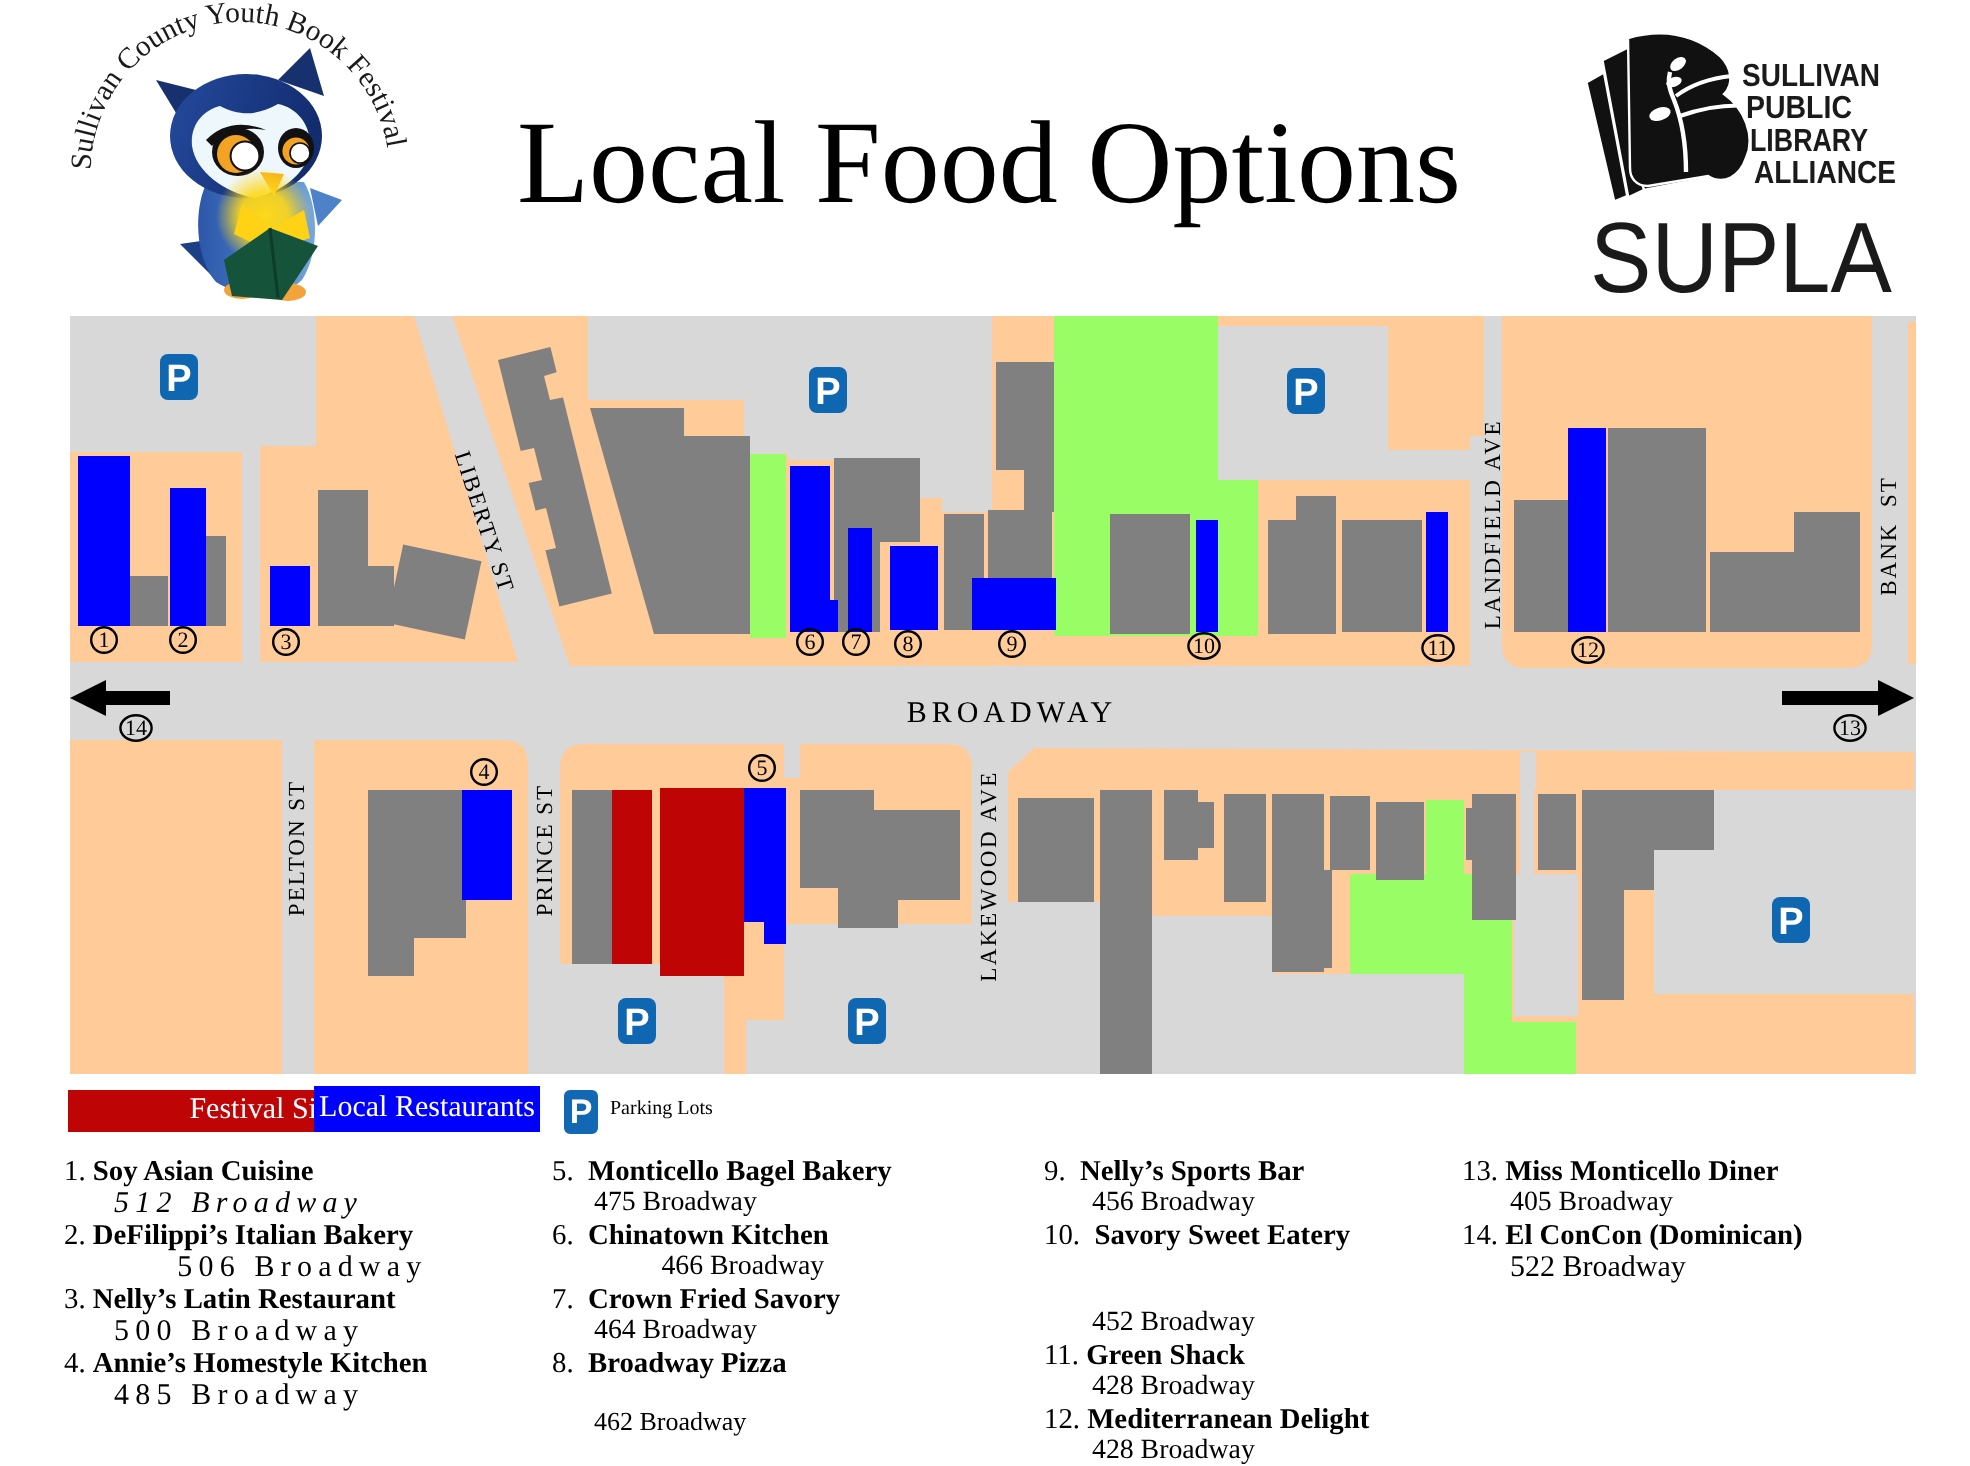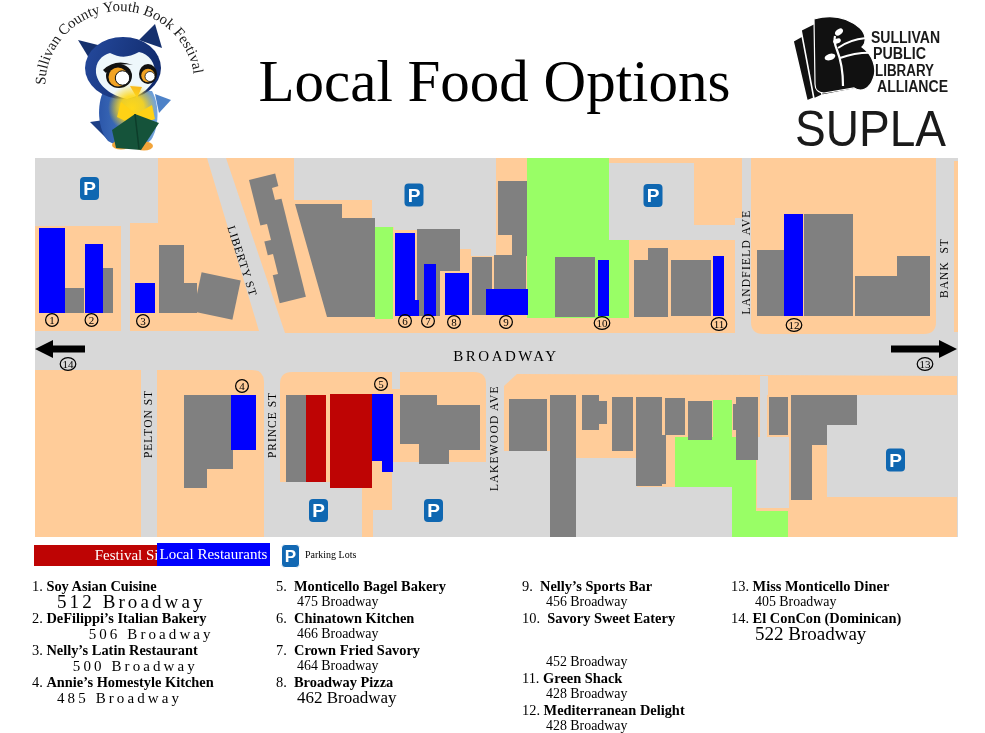--- a/index.html
+++ b/index.html
@@ -324,51 +324,51 @@
 <div class="abs" style="left:34px;top:545px;width:116px;height:21px;background:#be0404;color:#fff;text-align:center;font-size:15px;line-height:21px;padding-left:40px;">Festival Site</div>
 <div class="abs" style="left:157px;top:543px;width:113px;height:23px;background:#0000fe;color:#fff;text-align:center;font-size:15px;line-height:23px;">Local Restaurants</div>
 <svg class="abs" style="left:281px;top:544px;" width="19" height="24" viewBox="0 0 19 24">
   <rect x="0.5" y="0.5" width="18" height="23" rx="3.5" fill="#1268b3" stroke="#fff" stroke-width="1"></rect>
   <text x="9.5" y="17.5" font-family="Liberation Sans, sans-serif" font-weight="bold" font-size="17" fill="#fff" text-anchor="middle">P</text>
 </svg>
 <div class="abs" style="left:305px;top:549px;font-size:10px;">Parking Lots</div>
 
 <div class="abs" style="left:32px;top:578px;font-size:14.4px;line-height:16px;white-space:nowrap;">
   <div>1. <b>Soy Asian Cuisine</b></div>
-  <div style="padding-left:25px;font-size:19px;letter-spacing:3.1px;">512 Broadway</div>
+  <div style="padding-left:25px;font-size:15px;letter-spacing:3.1px;font-style:italic;">512 Broadway</div>
   <div>2. <b>DeFilippi’s Italian Bakery</b></div>
   <div style="padding-left:25px;font-size:15px;letter-spacing:3.1px;text-align:right;">506 Broadway</div>
   <div>3. <b>Nelly’s Latin Restaurant</b></div>
-  <div style="padding-left:25px;font-size:15px;letter-spacing:3.1px;text-align:center;">500 Broadway</div>
+  <div style="padding-left:25px;font-size:15px;letter-spacing:3.1px;">500 Broadway</div>
   <div>4. <b>Annie’s Homestyle Kitchen</b></div>
   <div style="padding-left:25px;font-size:15px;letter-spacing:3.1px;">485 Broadway</div>
 </div>
 
 <div class="abs" style="left:276px;top:578px;font-size:14.4px;line-height:16px;white-space:nowrap;">
   <div>5.&nbsp;&nbsp;<b>Monticello Bagel Bakery</b></div>
   <div style="padding-left:21px;font-size:13.9px;">475 Broadway</div>
   <div>6.&nbsp;&nbsp;<b>Chinatown Kitchen</b></div>
-  <div style="padding-left:21px;font-size:13.9px;">466 Broadway</div>
+  <div style="padding-left:21px;font-size:13.9px;text-align:center;">466 Broadway</div>
   <div>7.&nbsp;&nbsp;<b>Crown Fried Savory</b></div>
   <div style="padding-left:21px;font-size:13.9px;">464 Broadway</div>
   <div>8.&nbsp;&nbsp;<b>Broadway Pizza</b></div>
-  <div style="padding-left:21px;font-size:17px;">462 Broadway</div>
+  <div style="padding-left:21px;font-size:13px;margin-top:13px;">462 Broadway</div>
 </div>
 
 <div class="abs" style="left:522px;top:578px;font-size:14.4px;line-height:16px;white-space:nowrap;">
   <div>9.&nbsp;&nbsp;<b>Nelly’s Sports Bar</b></div>
   <div style="padding-left:24px;font-size:13.9px;">456 Broadway</div>
   <div>10.&nbsp;&nbsp;<b>Savory Sweet Eatery</b></div>
   <div style="padding-left:24px;font-size:13.9px;margin-top:28px;">452 Broadway</div>
   <div>11. <b>Green Shack</b></div>
   <div style="padding-left:24px;font-size:13.9px;">428 Broadway</div>
   <div>12. <b>Mediterranean Delight</b></div>
   <div style="padding-left:24px;font-size:13.9px;">428 Broadway</div>
 </div>
 
 <div class="abs" style="left:731px;top:578px;font-size:14.4px;line-height:16px;white-space:nowrap;">
   <div>13. <b>Miss Monticello Diner</b></div>
   <div style="padding-left:24px;font-size:13.9px;">405 Broadway</div>
   <div>14. <b>El ConCon (Dominican)</b></div>
-  <div style="padding-left:24px;font-size:19px;">522 Broadway</div>
+  <div style="padding-left:24px;font-size:15px;">522 Broadway</div>
 </div>
 
 </div>
 
 </body></html>

